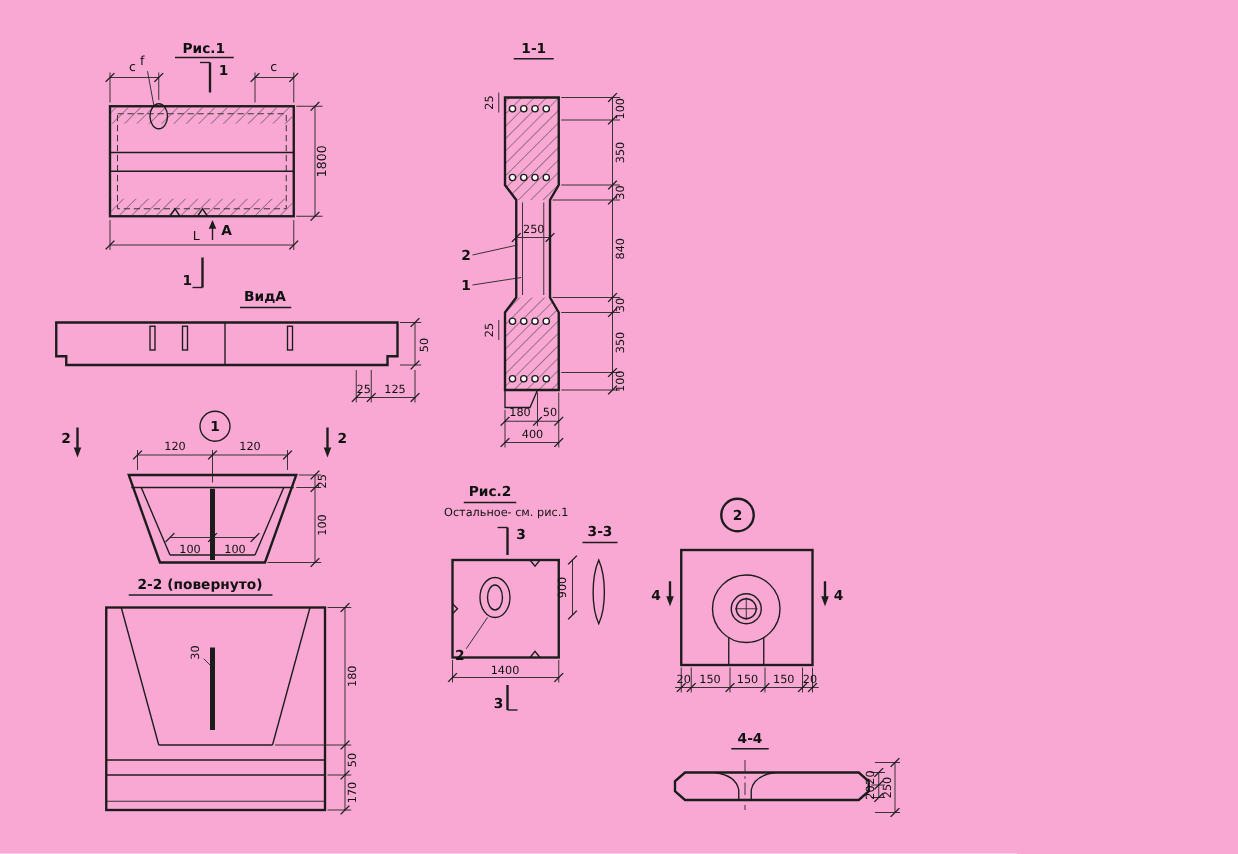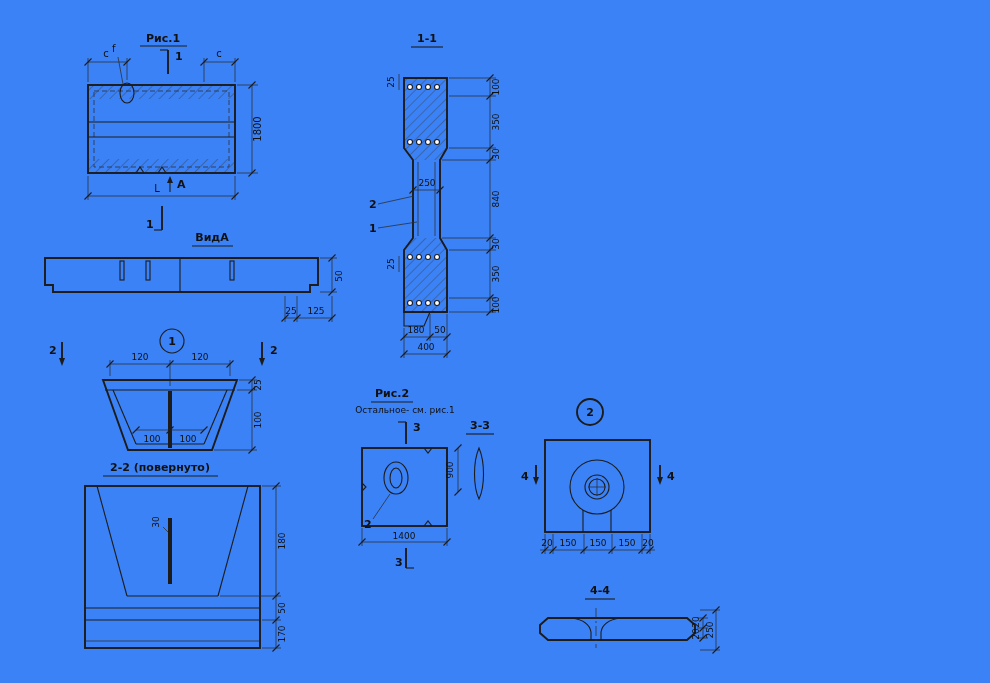--- a/index.html
+++ b/index.html
@@ -1,16 +1,16 @@
 <!DOCTYPE html>
 <html><head>
 <meta charset="utf-8">
 <style>
   html,body{margin:0;padding:0;background:#ffffff;}
-  .page{position:relative;width:990px;height:683px;background:#3b82f6;overflow:hidden;}
+  .page{position:relative;width:990px;height:683px;background:#f9a8d4;overflow:hidden;}
   svg{position:absolute;left:0;top:0;font-family:"DejaVu Sans",sans-serif;}
   .s{stroke:#1c1c1c;fill:none;stroke-width:1.1px;}
   .s2{stroke:#1c1c1c;fill:none;stroke-width:1.9px;}
   .d{stroke:#2b2b2b;fill:none;stroke-width:.75px;}
   .dash{stroke-dasharray:5 3;}
   .dd{stroke-dasharray:10 3 2 3;}
   .t{font-size:10px;fill:#111;}
   .ts{font-size:9px;fill:#111;}
   .tb{font-size:11px;fill:#111;font-weight:bold;}
   .mid{text-anchor:middle;}

